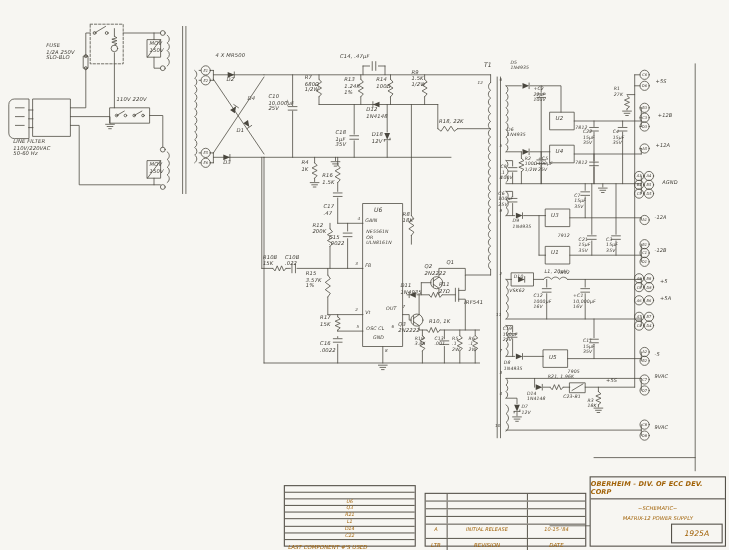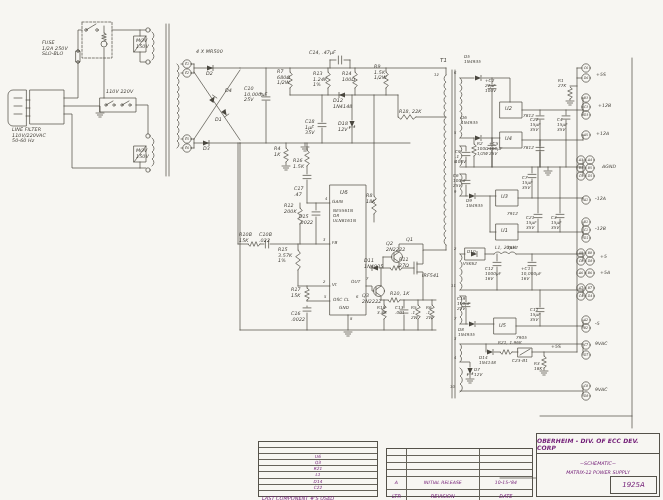--- a/index.html
+++ b/index.html
@@ -8,21 +8,21 @@
   #sheet{position:absolute;inset:0}
   svg{position:absolute;left:0;top:0}
   #sch *{vector-effect:non-scaling-stroke}
   .wire{stroke:#4a473f;stroke-width:.7;fill:none;stroke-linecap:round;stroke-linejoin:round}
   .dash{stroke-dasharray:2.2,1.6}
   .fill{fill:#4a473f;stroke:none}
   .tl{font:italic 3.3px "DejaVu Sans",sans-serif;fill:#44413a;stroke:none}
   .lbl{position:absolute;color:#44413a;font-style:italic;font-size:4.8px;
        line-height:1.15;white-space:pre-line;letter-spacing:.1px}
   
-  .tbl{position:absolute;border:.8px solid #55524a;color:#701a75;box-sizing:border-box;background:transparent}
+  .tbl{position:absolute;border:.8px solid #55524a;color:#a16207;box-sizing:border-box;background:transparent}
   #lc{left:258px;top:441px;width:120px;height:56px}
   .lc-row{height:5.1px;border-bottom:.6px solid #66635a;font:italic 4.3px "DejaVu Sans",sans-serif;
           text-align:center;line-height:5.1px}
   #lc-cap{font:italic 5px "DejaVu Sans",sans-serif;padding:4px 0 0 3px}
   #rev{left:386px;top:448px;width:147px;height:49px}
   .rv-row{display:flex;border-top:.6px solid #66635a}
   .rv-row:first-child{border-top:none}
   .rv-c{box-sizing:border-box;text-align:center;font:italic 4.6px "DejaVu Sans",sans-serif;overflow:hidden}
   .rv-c1{width:20px;border-right:.6px solid #66635a}
   .rv-c2{width:74px;border-right:.6px solid #66635a}

